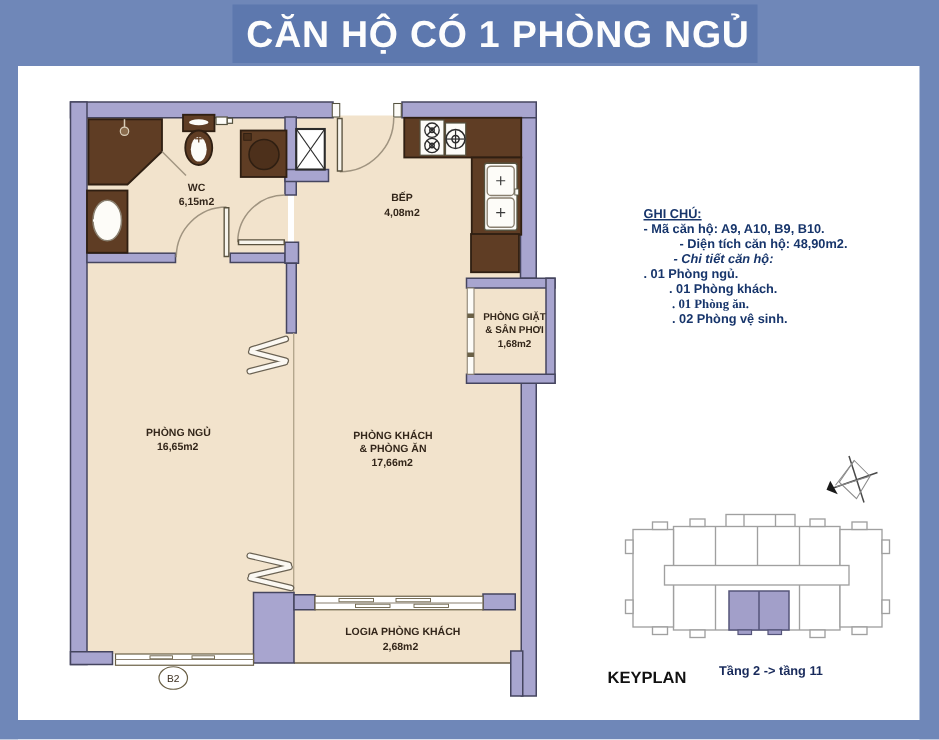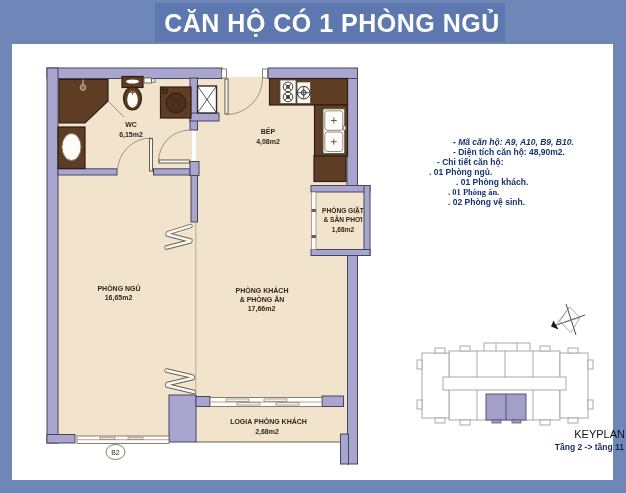--- a/index.html
+++ b/index.html
@@ -242,25 +242,26 @@
   <text x="262" y="292.5" font-size="7" font-weight="bold" fill="#33261a" text-anchor="middle" font-family="Liberation Sans">PHÒNG KHÁCH</text>
   <text x="262" y="301.5" font-size="7" font-weight="bold" fill="#33261a" text-anchor="middle" font-family="Liberation Sans">&amp; PHÒNG ĂN</text>
   <text x="261.5" y="310.5" font-size="7" font-weight="bold" fill="#33261a" text-anchor="middle" font-family="Liberation Sans">17,66m2</text>
 
   <text x="268.5" y="423.5" font-size="7" font-weight="bold" fill="#33261a" text-anchor="middle" font-family="Liberation Sans">LOGIA PHÒNG KHÁCH</text>
   <text x="267" y="433.5" font-size="7" font-weight="bold" fill="#33261a" text-anchor="middle" font-family="Liberation Sans">2,68m2</text>
   </g>
 </svg>
 
 <div class="abs" style="left:429px;top:137px;font-size:8.5px;font-weight:bold;color:#17356b;line-height:10px;">
-  <div style="margin-left:24px;font-style:italic;">- Mã căn hộ: A9, A10, B9, B10.</div>
+  <div style="text-decoration:underline;">GHI CHÚ:</div>
+  <div style="margin-left:0;">- Mã căn hộ: A9, A10, B9, B10.</div>
   <div style="margin-left:24px;">- Diện tích căn hộ: 48,90m2.</div>
-  <div style="margin-left:8px;">- Chi tiết căn hộ:</div>
+  <div style="margin-left:20px;font-style:italic;">- Chi tiết căn hộ:</div>
   <div style="">. 01 Phòng ngủ.</div>
-  <div style="margin-left:27px;">. 01 Phòng khách.</div>
+  <div style="margin-left:17px;">. 01 Phòng khách.</div>
   <div style="margin-left:19px;font-family:Liberation Serif, serif;">. 01 Phòng ăn.</div>
   <div style="margin-left:19px;">. 02 Phòng vệ sinh.</div>
 </div>
 
 <svg class="abs" style="left:400px;top:290px;" width="220" height="170" viewBox="0 0 220 170">
   <g fill="none" stroke="#a0a0a0" stroke-width="0.9">
 
     <rect x="84" y="53" width="46" height="9" fill="#fff"></rect>
     <line x1="96" y1="53" x2="96" y2="62" stroke="#a0a0a0"></line>
     <line x1="117" y1="53" x2="117" y2="62" stroke="#a0a0a0"></line>
@@ -300,14 +301,14 @@
 
   <g stroke="#4a4a4a" stroke-width="0.9" fill="none">
     <line x1="166" y1="14" x2="176" y2="45" stroke-width="1"></line>
     <line x1="155" y1="35.5" x2="185" y2="25" stroke-width="1"></line>
     <path d="M 169.5 17 L 180 27.5 L 171 42.5 L 159.5 31.5 Z" stroke="#8a8a8a" stroke-width="0.7"></path>
     <path d="M 169.5 17 L 157 33.5 M 180 27.5 L 157.5 34.5" stroke="#8a8a8a" stroke-width="0.7"></path>
     <polygon points="153.5,30.5 158.5,39.5 151,36.5" fill="#1a1a1a" stroke="none"></polygon>
   </g>
 </svg>
 
-<div class="abs" style="left:405px;top:428px;width:220px;text-align:right;font-size:11px;font-weight:normal;color:#111111;">KEYPLAN</div>
-<div class="abs" style="left:404px;top:442px;width:220px;text-align:right;font-size:8.5px;font-weight:bold;color:#17295a;">Tầng 2 -&gt;  tầng 11</div>
+<div class="abs" style="left:405px;top:446px;width:220px;text-align:left;font-size:11px;font-weight:bold;color:#111111;">KEYPLAN</div>
+<div class="abs" style="left:404px;top:442px;width:220px;text-align:center;font-size:8.5px;font-weight:bold;color:#17295a;">Tầng 2 -&gt;  tầng 11</div>
 
 </body></html>

